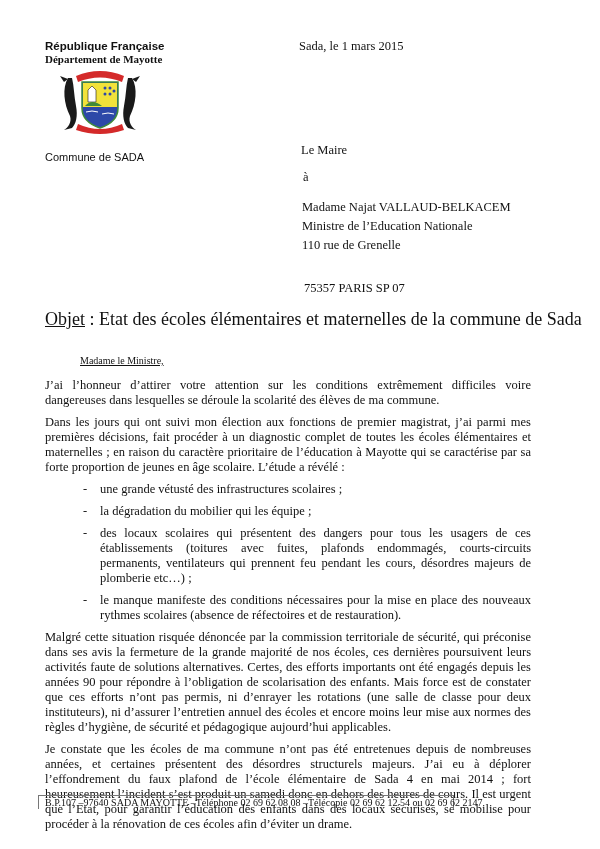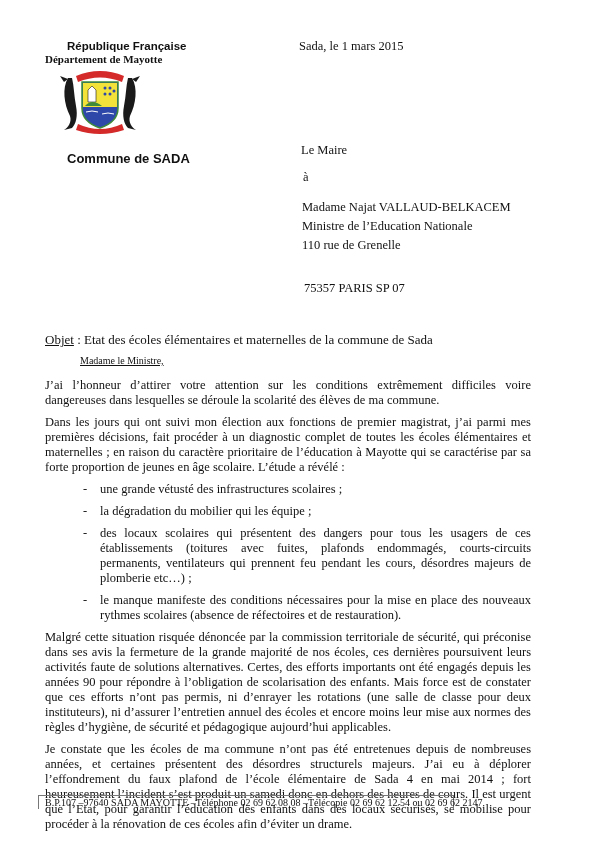--- a/index.html
+++ b/index.html
@@ -2,32 +2,32 @@
 <html><head>
 <meta charset="utf-8">
 <style>
   html, body { margin: 0; padding: 0; background: #ffffff; }
   body {
     width: 600px; height: 849px; position: relative; overflow: hidden;
     font-family: "Liberation Serif", "DejaVu Serif", serif;
     color: #111;
   }
   .abs { position: absolute; }
-  .sans { font-family: "Liberation Sans", "DejaVu Sans", sans-serif; margin-left: 22px; }
+  .sans { font-family: "Liberation Sans", "DejaVu Sans", sans-serif; }
   .hdr-rep { left: 45px; top: 40px; font-size: 11.5px; font-weight: bold; }
   .hdr-dep { left: 45px; top: 53px; font-size: 11px; font-weight: bold; font-family: "Liberation Serif", serif; }
   .crest { left: 58px; top: 68px; width: 84px; height: 66px; }
-  .commune { left: 45px; top: 151px; font-size: 13px; font-weight: bold; }
+  .commune { left: 45px; top: 151px; font-size: 11px; font-weight: normal; }
   .date { left: 299px; top: 39px; font-size: 12.5px; }
   .maire { left: 301px; top: 143px; font-size: 12.5px; }
   .a-dest { left: 303px; top: 170px; font-size: 12.5px; }
   .addr { left: 302px; top: 198px; font-size: 12.5px; line-height: 19px; }
   .addr div { white-space: nowrap; }
   .addr .indent { padding-left: 2px; margin-top: 24px; }
-  .objet { left: 45px; top: 332px; font-size: 13px; white-space: nowrap; }
+  .objet { left: 45px; top: 309px; font-size: 18px; white-space: nowrap; }
   .objet .lbl { text-decoration: underline; }
   .salut { left: 80px; top: 355px; font-size: 10px; text-decoration: underline; }
   .body-block { left: 45px; top: 378px; width: 486px; font-size: 12.5px; line-height: 15px; text-align: justify; }
   .body-block p { margin: 0 0 7px 0; }
   ul.dash { list-style: none; margin: 0 0 6px 0; padding: 0; }
   ul.dash li { position: relative; padding-left: 55px; margin-bottom: 7px; text-align: justify; }
   ul.dash li .bullet { position: absolute; left: 38px; top: 0; }
   .footer {
     left: 38px; top: 795px; width: 416px; height: 14px;
     border-top: 1.5px solid #777; border-left: 1.5px solid #777; border-right: 1.5px solid #777;

